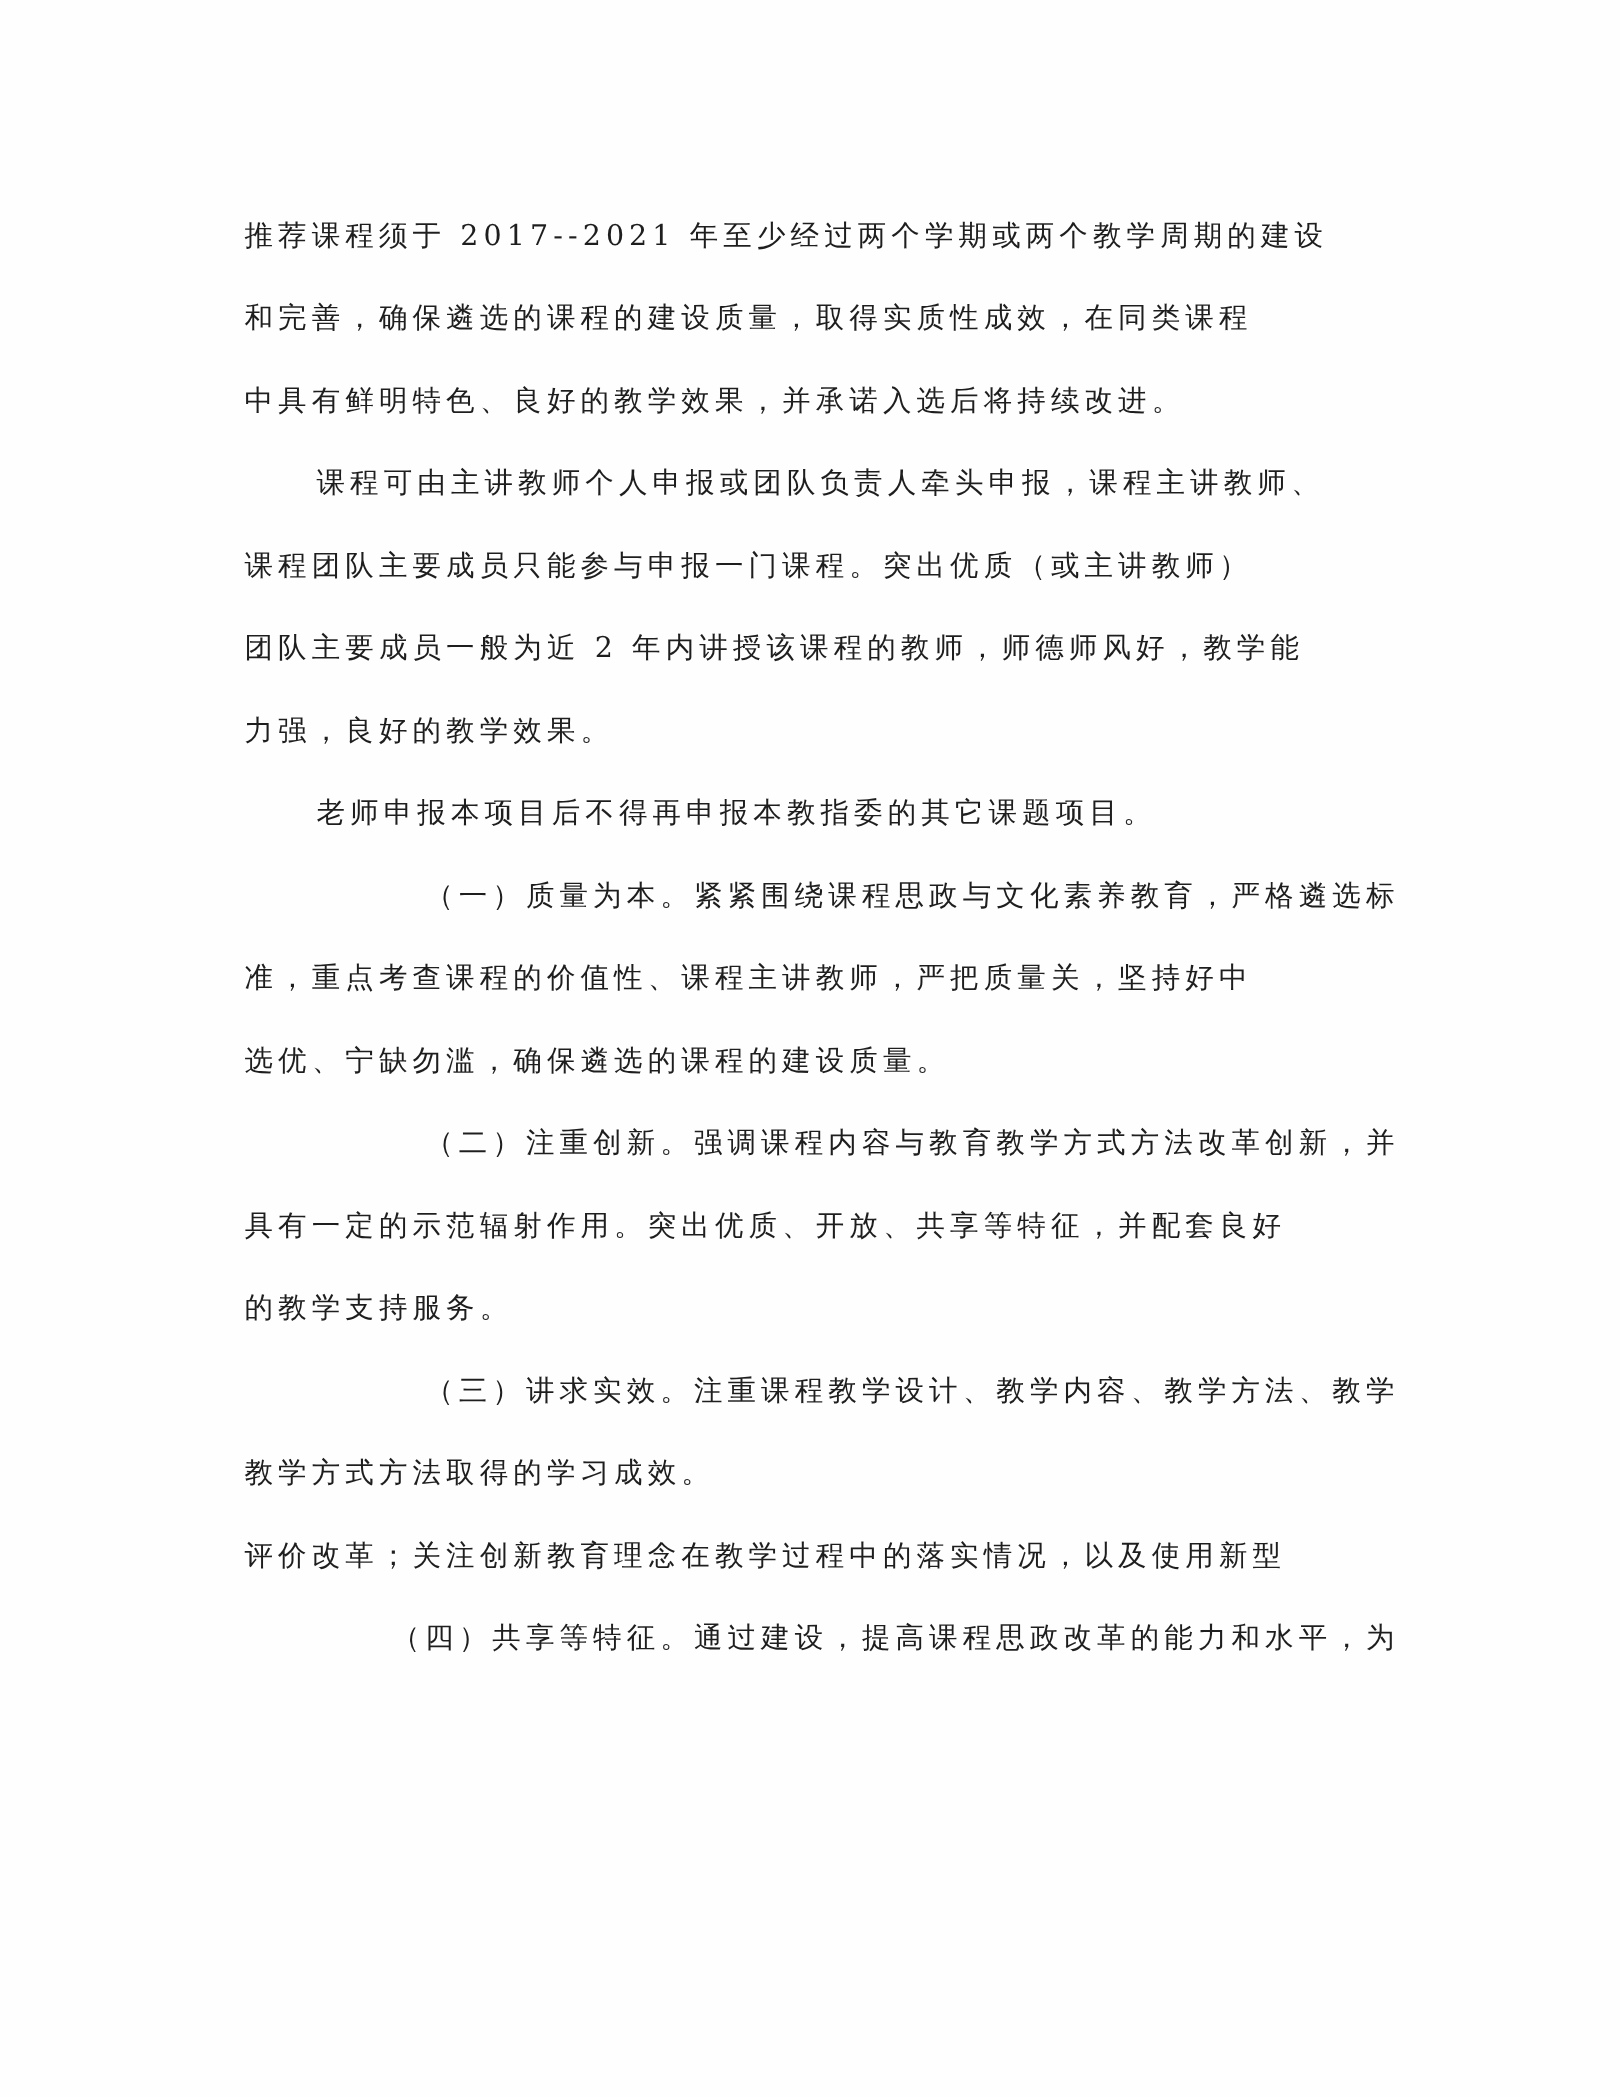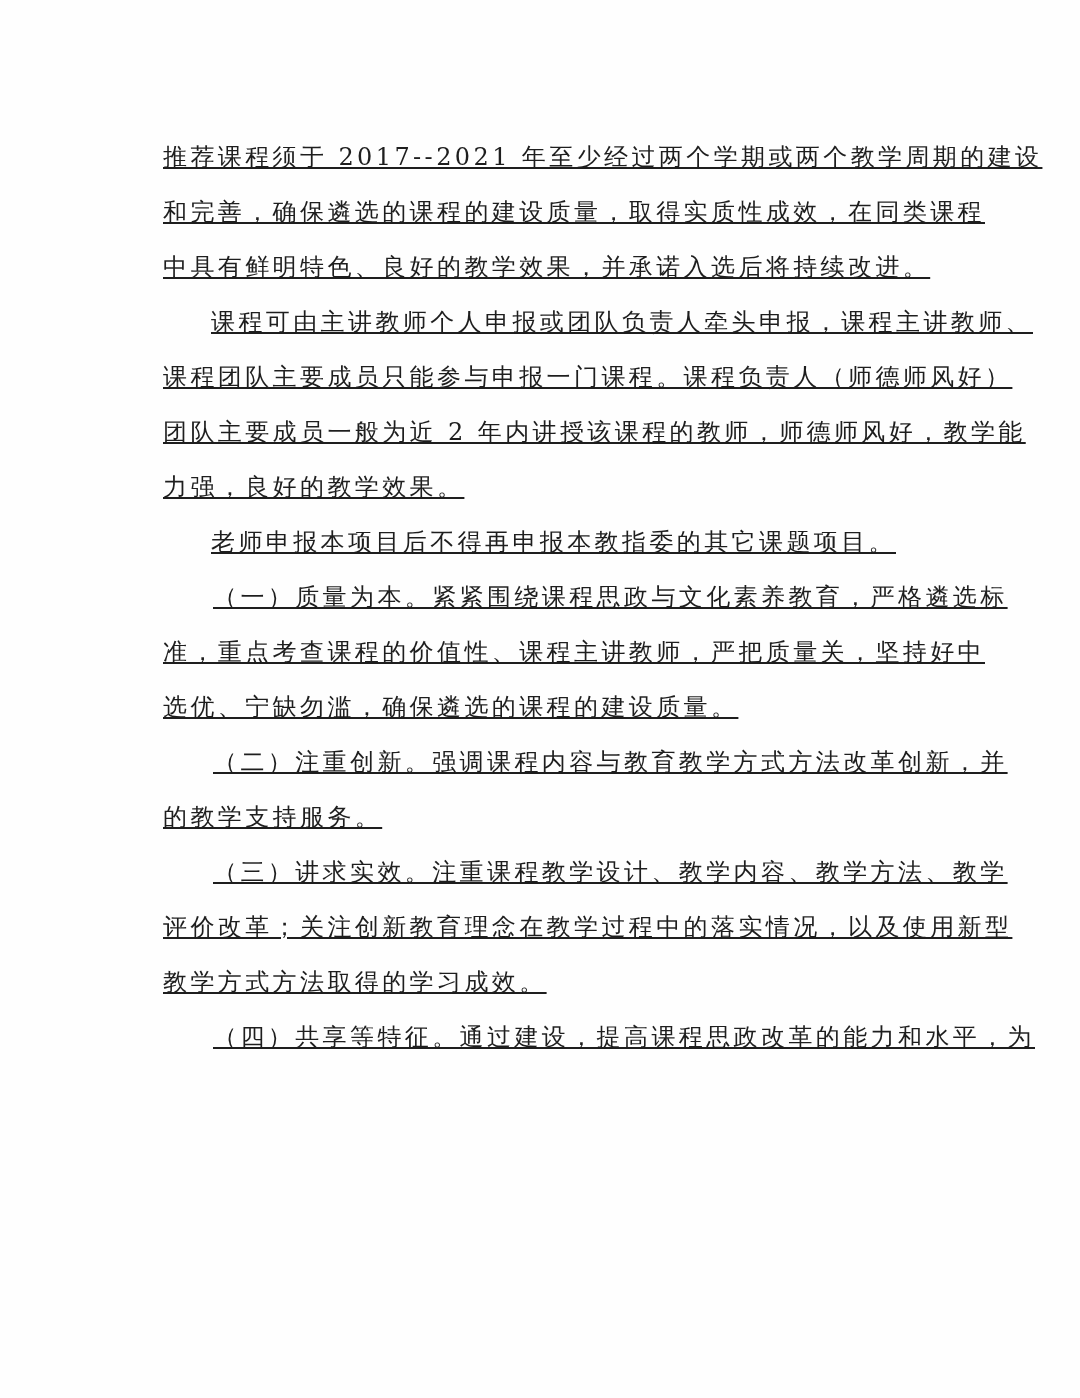--- a/index.html
+++ b/index.html
@@ -17,24 +17,23 @@
   }
   .page {
     position: absolute;
     left: 163px;
     top: 139px;
     width: 770px;
   }
   .line {
     height: 55px;
     line-height: 36px;
-    font-size: 24px;
+    font-size: 19px;
     letter-spacing: 3.4px;
     white-space: nowrap;
-    text-decoration: underline;
   }
   .indent {
     padding-left: 48px;
   }
   .indent-paren {
     padding-left: 50px;
     text-align: right;
   }
 </style>
 </head>
@@ -43,44 +42,45 @@
 <div class="page">
 
   <div>
     <div class="line">推荐课程须于 2017--2021 年至少经过两个学期或两个教学周期的建设</div>
     <div class="line">和完善，确保遴选的课程的建设质量，取得实质性成效，在同类课程</div>
     <div class="line">中具有鲜明特色、良好的教学效果，并承诺入选后将持续改进。</div>
   </div>
 
   <div>
     <div class="line indent">课程可由主讲教师个人申报或团队负责人牵头申报，课程主讲教师、</div>
-    <div class="line">课程团队主要成员只能参与申报一门课程。课程负责人（师德师风好）</div>
+    <div class="line">课程团队主要成员只能参与申报一门课程。突出优质（或主讲教师）</div>
     <div class="line">团队主要成员一般为近 2 年内讲授该课程的教师，师德师风好，教学能</div>
     <div class="line">力强，良好的教学效果。</div>
   </div>
 
   <div>
     <div class="line indent">老师申报本项目后不得再申报本教指委的其它课题项目。</div>
   </div>
 
 
   <div>
     <div class="line indent-paren">（一）质量为本。紧紧围绕课程思政与文化素养教育，严格遴选标</div>
     <div class="line">准，重点考查课程的价值性、课程主讲教师，严把质量关，坚持好中</div>
     <div class="line">选优、宁缺勿滥，确保遴选的课程的建设质量。</div>
   </div>
 
   <div>
     <div class="line indent-paren">（二）注重创新。强调课程内容与教育教学方式方法改革创新，并</div>
+    <div class="line">具有一定的示范辐射作用。突出优质、开放、共享等特征，并配套良好</div>
     <div class="line">的教学支持服务。</div>
   </div>
 
   <div>
     <div class="line indent-paren">（三）讲求实效。注重课程教学设计、教学内容、教学方法、教学</div>
+    <div class="line">教学方式方法取得的学习成效。</div>
     <div class="line">评价改革；关注创新教育理念在教学过程中的落实情况，以及使用新型</div>
-    <div class="line">教学方式方法取得的学习成效。</div>
   </div>
 
   <div>
     <div class="line indent-paren">（四）共享等特征。通过建设，提高课程思政改革的能力和水平，为</div>
   </div>
 
 </div>
 
 </body></html>

